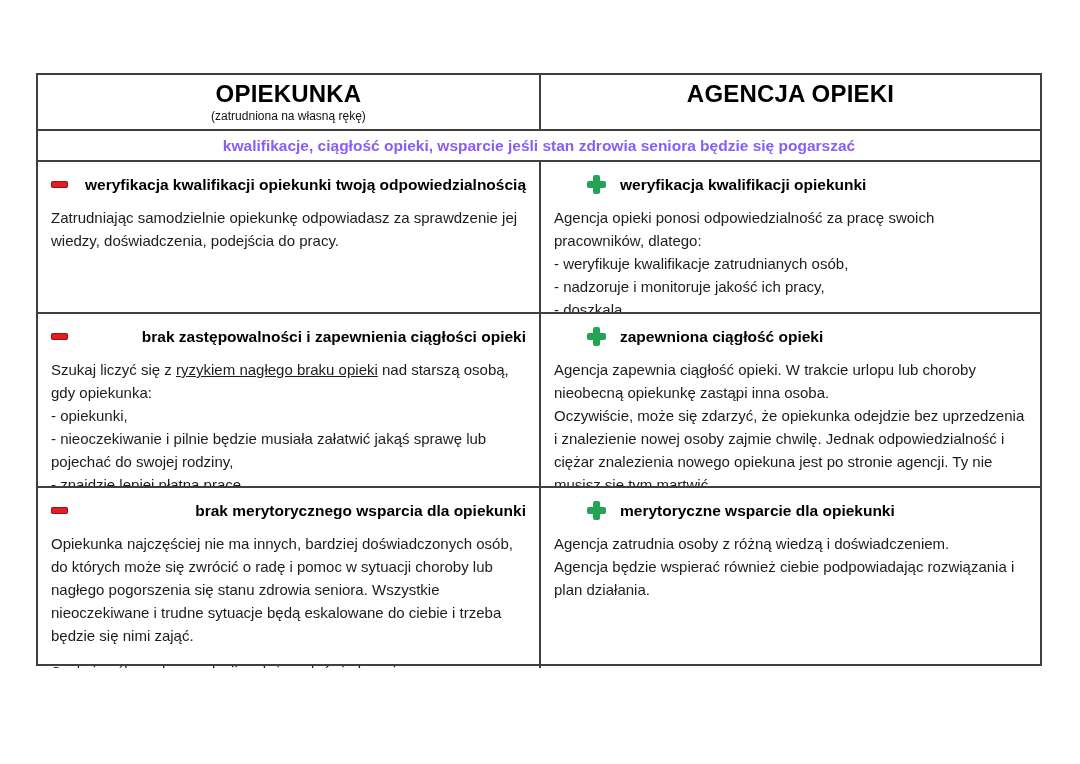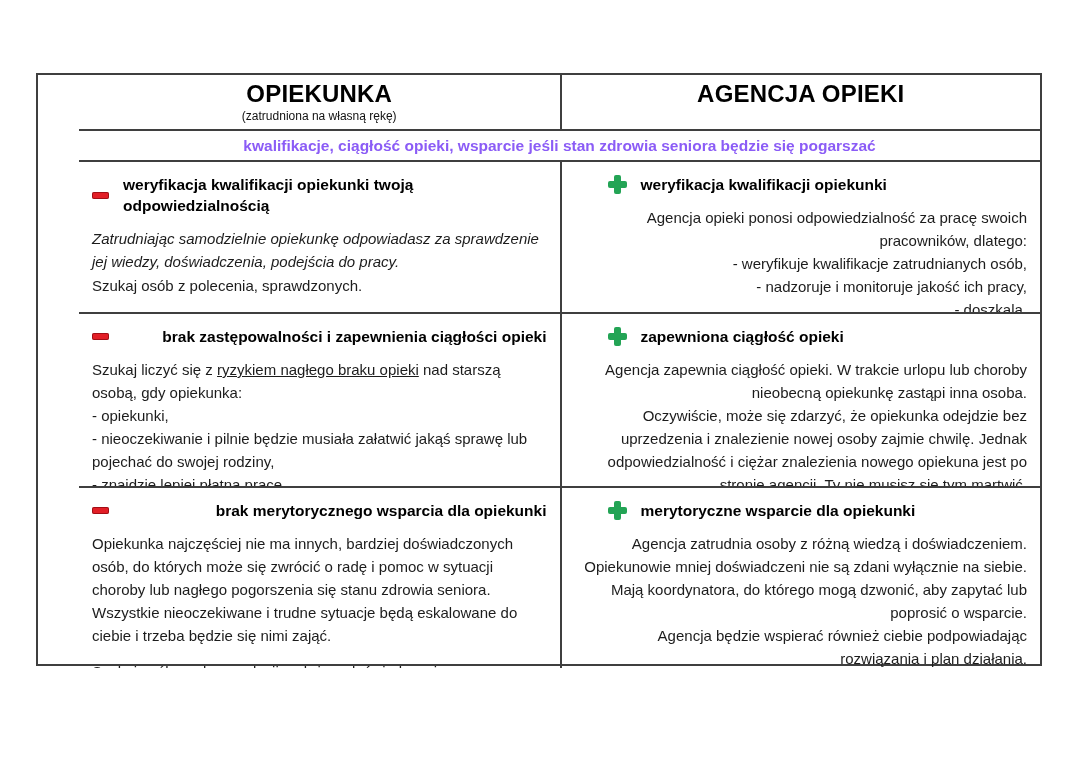--- a/index.html
+++ b/index.html
@@ -20,25 +20,24 @@
   }
   .table{
     position:absolute;left:36px;top:73px;
     width:1006px;height:593px;
     border:2px solid var(--border);
     display:grid;
     grid-template-columns:1fr 1fr;
     grid-template-rows:54px 31px 152px 174px 182px;
     box-sizing:border-box;
     background:#fff;
-    padding-left:41px;
   }
   .cell{box-sizing:border-box;overflow:hidden;}
   .bt{border-top:2px solid var(--border);}
-  .bl{border-left:2px solid var(--border);text-align:right;}
+  .bl{border-left:2px solid var(--border);}
   .header-cell{
     text-align:center;
     padding-top:5px;
   }
   .col-title{
     font-size:24px;font-weight:bold;color:#000;
     line-height:27px;letter-spacing:.2px;
   }
   .col-subtitle{
     font-size:12px;line-height:19px;color:#111;
@@ -72,21 +71,21 @@
   }
   .plus::before{
     content:"";position:absolute;left:6px;top:0;width:7px;height:19px;
     background:var(--positive);border-radius:2px;
   }
   .plus::after{
     content:"";position:absolute;left:0;top:6px;width:19px;height:7px;
     background:var(--positive);border-radius:2px;
   }
   .para{margin:0 0 0 0;}
-  .para.spaced-after{margin-bottom:1px;font-style:italic;}
+  .para.spaced-after{margin-bottom:24px;}
   .para.spaced-before{margin-top:13px;}
   .u{text-decoration:underline;}
 </style>
 </head>
 <body>
 
 <div class="table">
 
   <div class="cell header-cell">
     <div class="col-title">OPIEKUNKA</div>
@@ -97,21 +96,20 @@
   </div>
 
   <div class="cell banner bt">kwalifikacje, ciągłość opieki, wsparcie jeśli stan zdrowia seniora będzie się pogarszać</div>
 
   <div class="cell body-cell bt">
     <div class="heading centered">
       <span class="minus icon-gap"></span>
       <span>weryfikacja kwalifikacji opiekunki twoją odpowiedzialnością</span>
     </div>
     <div class="para spaced-after">Zatrudniając samodzielnie opiekunkę odpowiadasz za sprawdzenie jej wiedzy, doświadczenia, podejścia do pracy.</div>
-    <div class="para">Szukaj osób z polecenia, sprawdzonych.</div>
   </div>
   <div class="cell body-cell bt bl">
     <div class="heading indented">
       <span class="plus icon-gap"></span>
       <span>weryfikacja kwalifikacji opiekunki</span>
     </div>
     <div class="para">Agencja opieki ponosi odpowiedzialność za pracę swoich pracowników, dlatego:</div>
     <div class="para">- weryfikuje kwalifikacje zatrudnianych osób,</div>
     <div class="para">- nadzoruje i monitoruje jakość ich pracy,</div>
     <div class="para">- doszkala.</div>
@@ -143,17 +141,16 @@
     </div>
     <div class="para">Opiekunka najczęściej nie ma innych, bardziej doświadczonych osób, do których może się zwrócić o radę i pomoc w sytuacji choroby lub nagłego pogorszenia się stanu zdrowia seniora. Wszystkie nieoczekiwane i trudne sytuacje będą eskalowane do ciebie i trzeba będzie się nimi zająć.</div>
     <div class="para spaced-before">Szukaj osób z rekomendacji, z dużym doświadczeniem.</div>
   </div>
   <div class="cell body-cell bt bl">
     <div class="heading indented">
       <span class="plus icon-gap"></span>
       <span>merytoryczne wsparcie dla opiekunki</span>
     </div>
     <div class="para">Agencja zatrudnia osoby z różną wiedzą i doświadczeniem.</div>
-    <div class="para">Opiekunowie mniej doświadczeni nie są zdani wyłącznie na siebie. Mają koordynatora, do którego mogą dzwonić, aby zapytać lub poprosić o wsparcie.</div>
     <div class="para">Agencja będzie wspierać również ciebie podpowiadając rozwiązania i plan działania.</div>
   </div>
 
 </div>
 
 </body></html>

